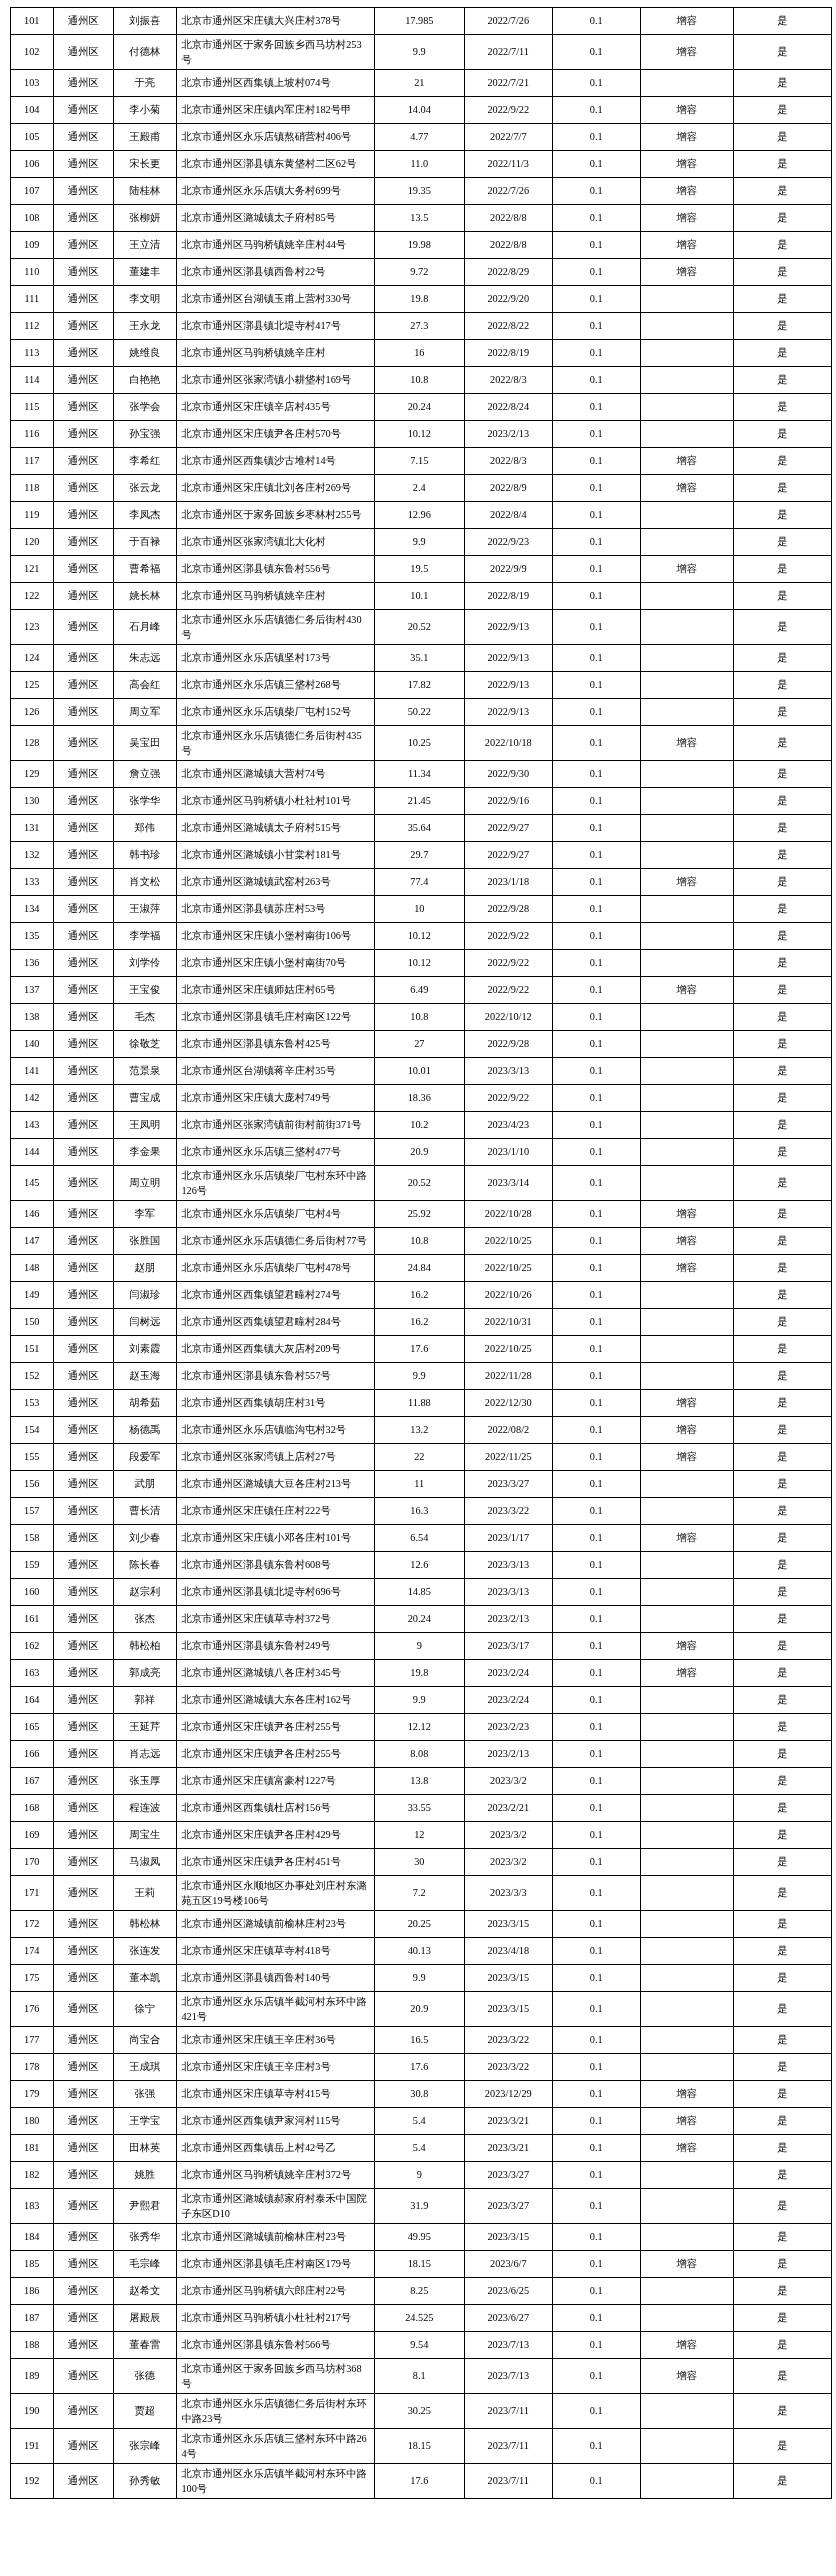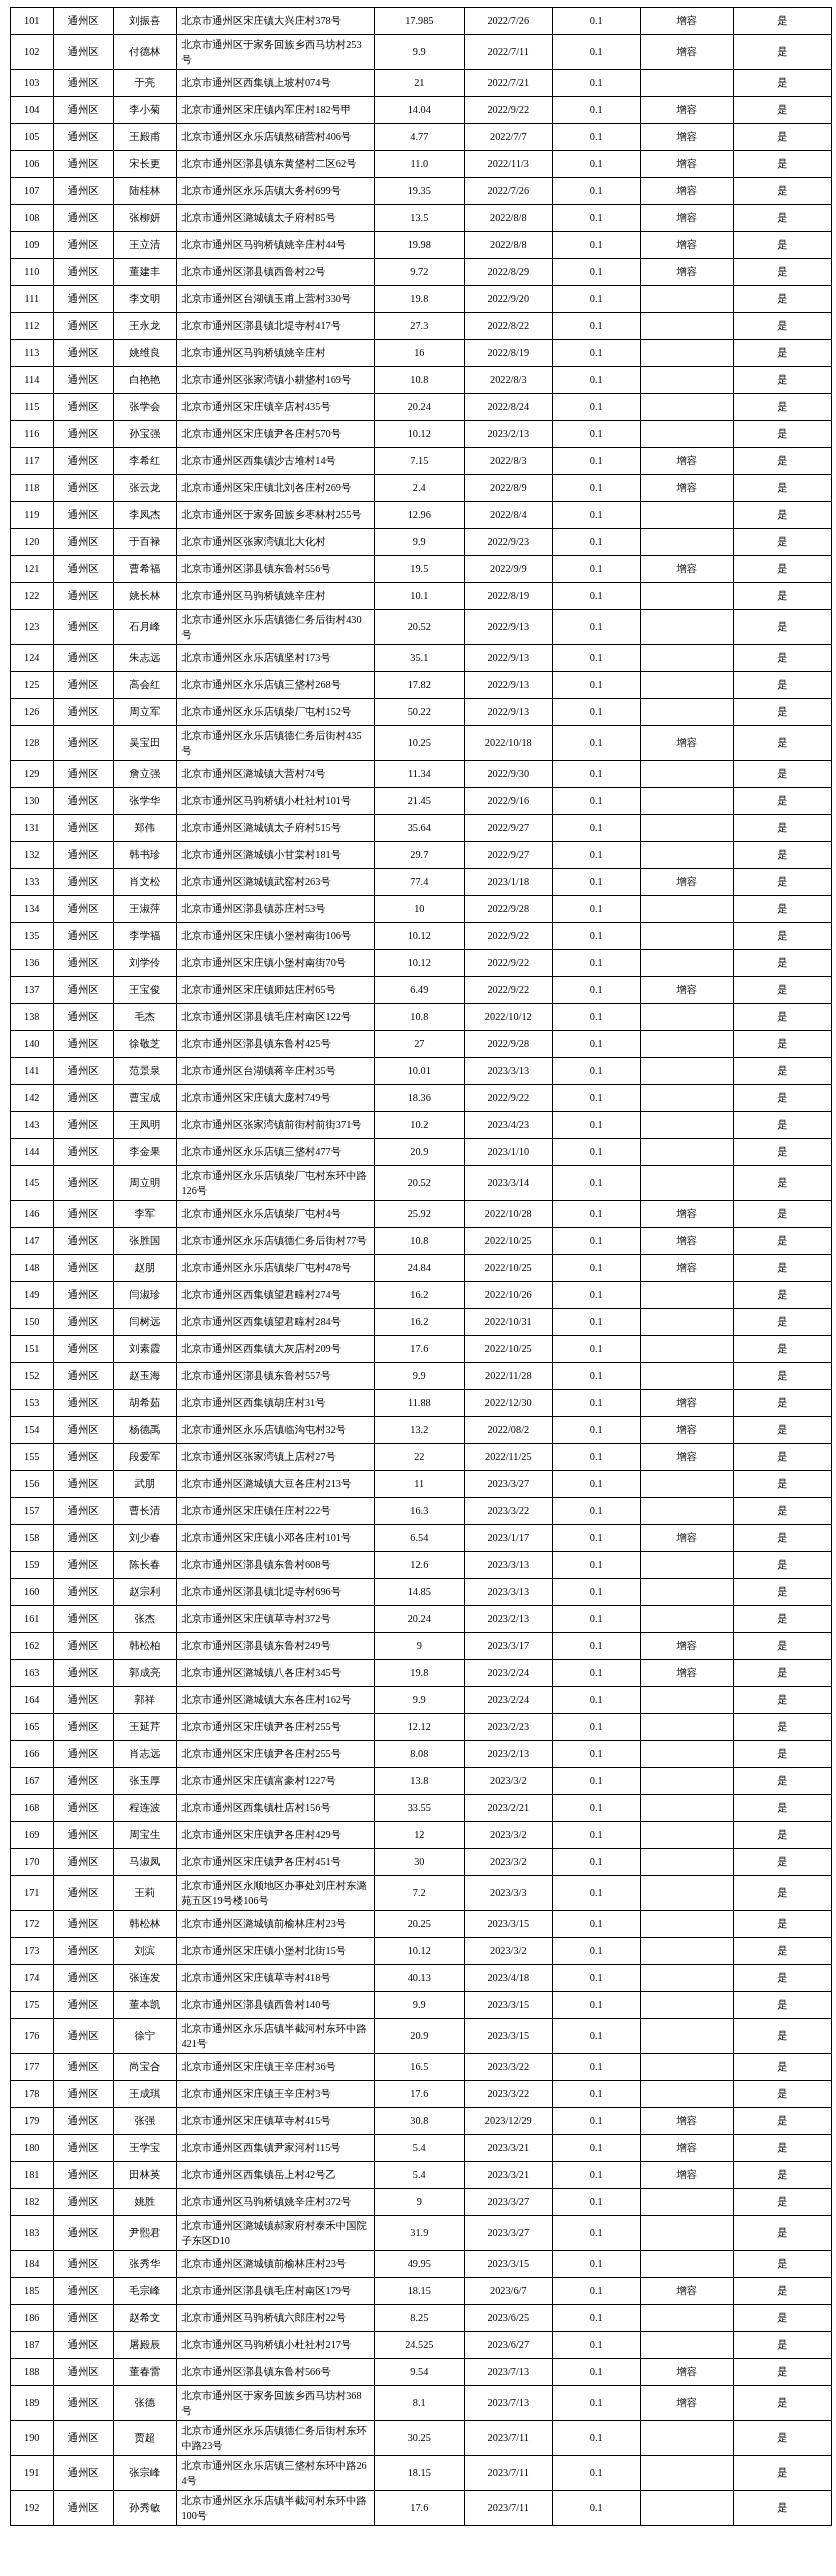--- a/index.html
+++ b/index.html
@@ -803,31 +803,20 @@
         <td class="col-1">通州区</td>
         <td class="col-2">韩松林</td>
         <td class="col-3">北京市通州区潞城镇前榆林庄村23号</td>
         <td class="col-4">20.25</td>
         <td class="col-5">2023/3/15</td>
         <td class="col-6">0.1</td>
         <td class="col-7"></td>
         <td class="col-8">是</td>
       </tr>
       <tr>
-        <td class="col-0">173</td>
-        <td class="col-1">通州区</td>
-        <td class="col-2">刘滨</td>
-        <td class="col-3">北京市通州区宋庄镇小堡村北街15号</td>
-        <td class="col-4">10.12</td>
-        <td class="col-5">2023/3/2</td>
-        <td class="col-6">0.1</td>
-        <td class="col-7"></td>
-        <td class="col-8">是</td>
-      </tr>
-      <tr>
         <td class="col-0">174</td>
         <td class="col-1">通州区</td>
         <td class="col-2">张连发</td>
         <td class="col-3">北京市通州区宋庄镇草寺村418号</td>
         <td class="col-4">40.13</td>
         <td class="col-5">2023/4/18</td>
         <td class="col-6">0.1</td>
         <td class="col-7"></td>
         <td class="col-8">是</td>
       </tr>

